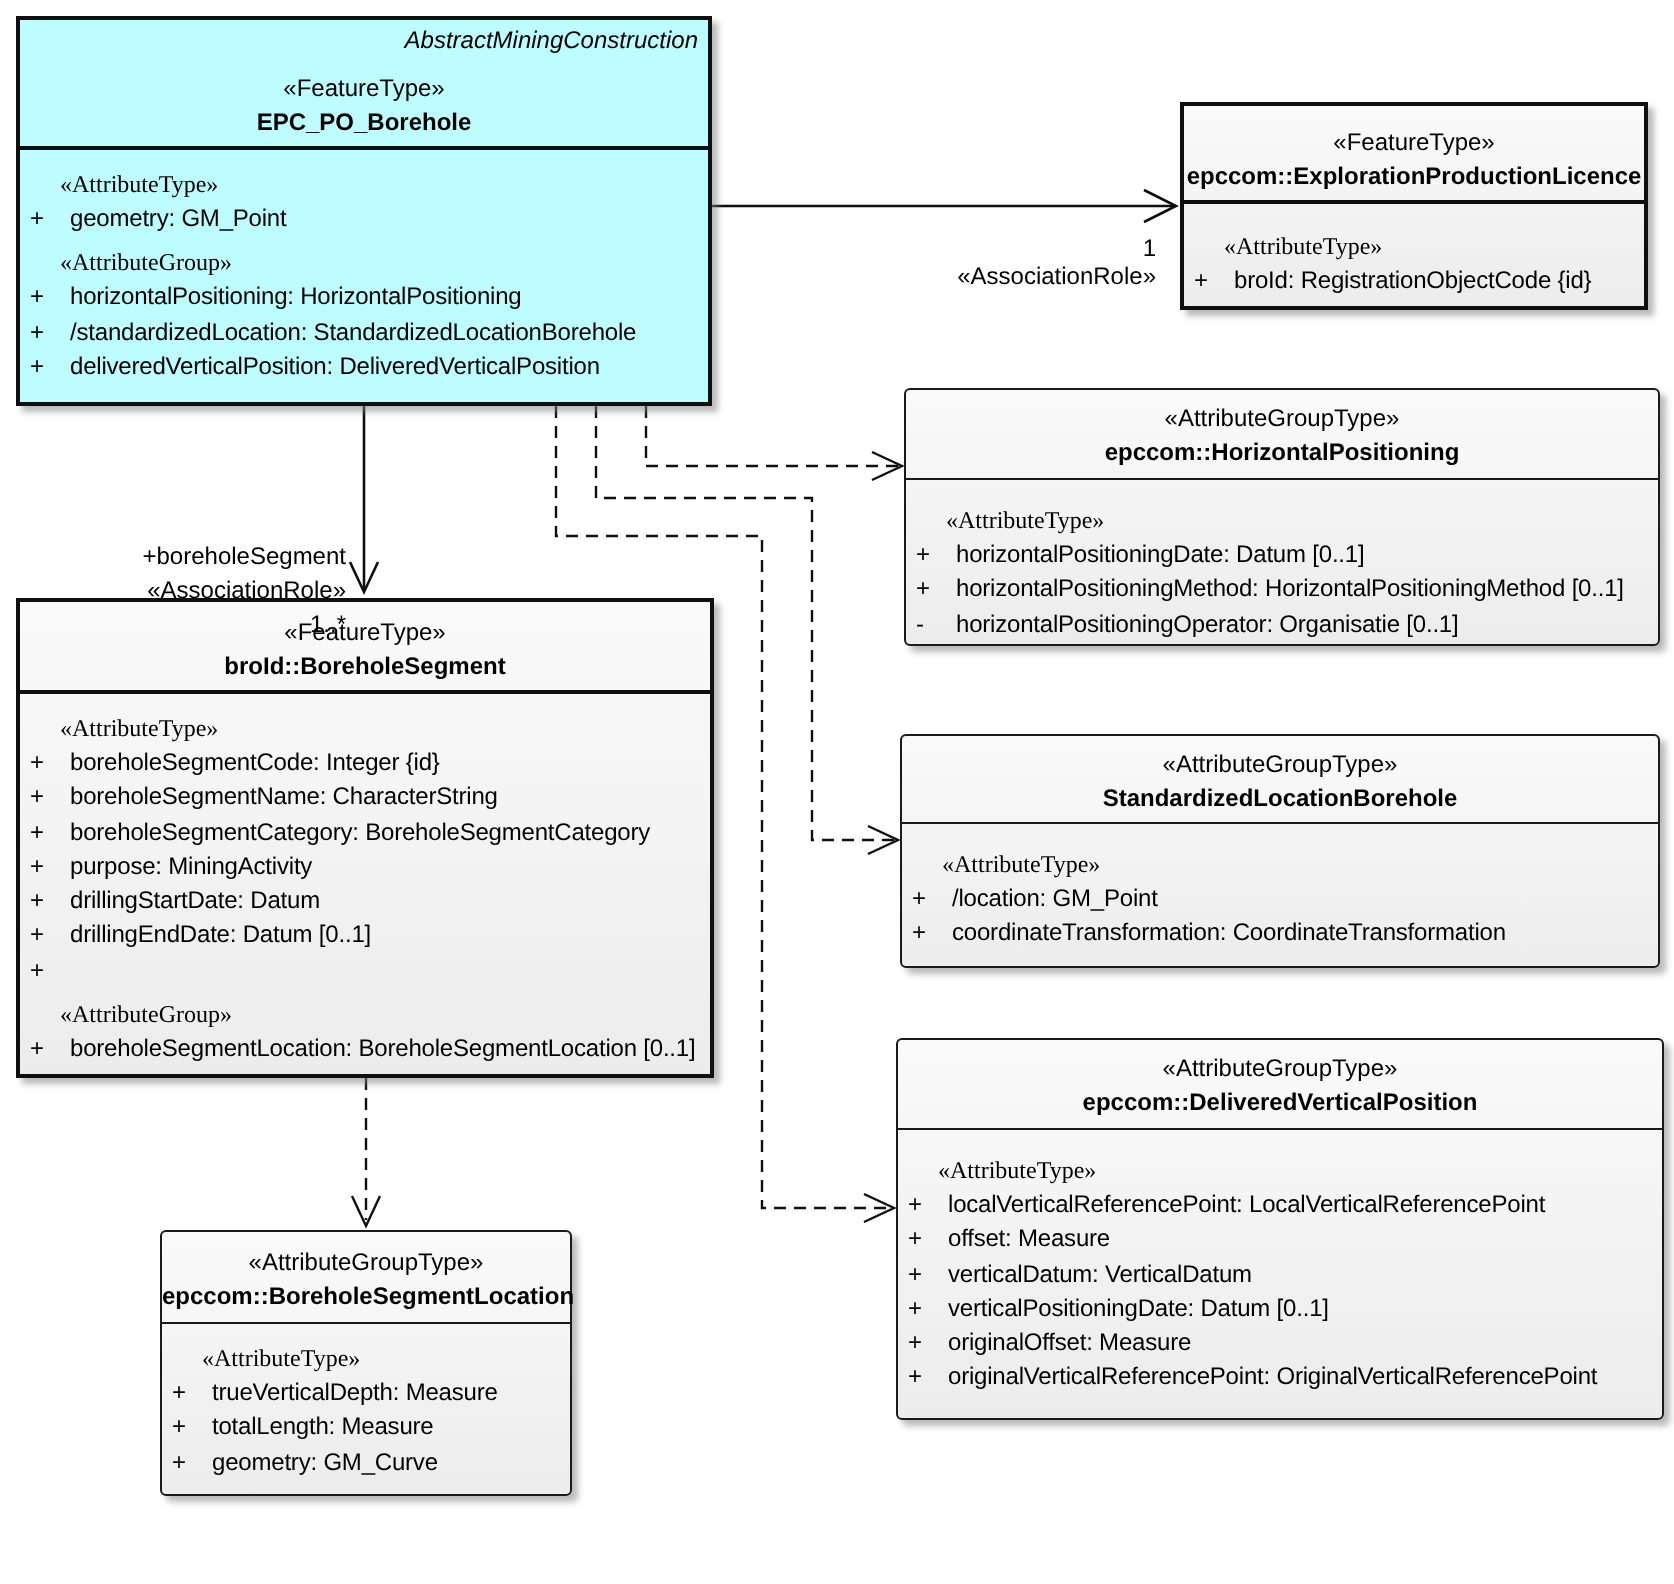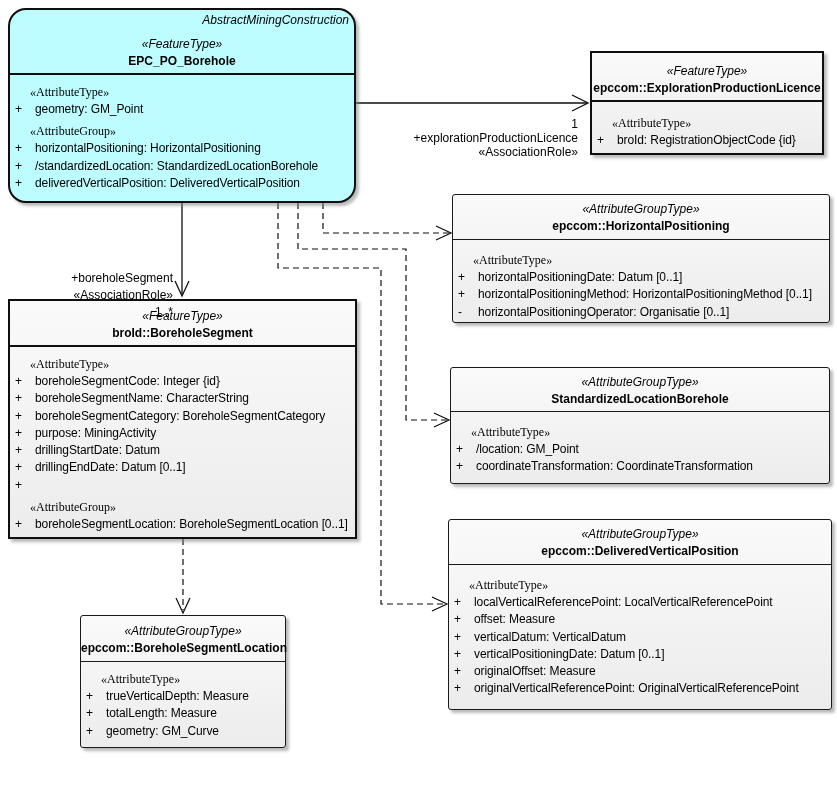--- a/index.html
+++ b/index.html
@@ -9,28 +9,28 @@
     font-size:12px;color:#000;overflow:hidden;
   }
   #connector-layer{position:absolute;left:0;top:0;pointer-events:none;}
 
   .uml-box{
     position:absolute;box-sizing:border-box;
     box-shadow:3px 3px 3px rgba(130,130,130,0.55);
   }
   .feature{border:2px solid #0f0f0f;}
   .group{border:1px solid #1a1a1a;border-radius:3px;}
-  .cyan{background:#bdfcff;border-radius:18px;}
+  .cyan{background:#bdfcff;}
   .gray{background:linear-gradient(180deg,#fafafa 0%,#ececec 100%);}
 
   .hdr{position:relative;text-align:center;box-sizing:border-box;}
   .feature>.hdr{border-bottom:2px solid #0f0f0f;}
   .group>.hdr{border-bottom:1px solid #1a1a1a;}
   .tagline{position:absolute;top:3px;right:5px;font-style:italic;}
-  .stereo{line-height:16px;font-style:italic;}
+  .stereo{line-height:16px;}
   .cls-name{font-weight:bold;line-height:18px;}
 
   .body{box-sizing:border-box;padding-top:9px;overflow:hidden;}
   .sec-h{padding-left:20px;line-height:17px;white-space:nowrap;font-family:Liberation Serif, serif;}
   .sec-h.later{margin-top:5px;}
   .attr-row{display:flex;line-height:17.3px;}
   .vis{flex:none;width:20px;padding-left:5px;}
   .attr-text{white-space:nowrap;letter-spacing:-0.1px;}
 
   
@@ -268,21 +268,20 @@
       </div>
       <div class="attr-row">
         <span class="vis">+</span>
         <span class="attr-text">geometry: GM_Curve</span>
       </div>
     </div>
 </div>
 
 <div class="conn-label" id="lbl-licence">
   <div>1</div>
-  <div>+explorationProductionLicence</div>
   <div>«AssociationRole»</div>
 </div>
 
 <div class="conn-label" id="lbl-segment">
   <div>+boreholeSegment</div>
   <div>«AssociationRole»</div>
   <div>1..*</div>
 </div>
 
 </body></html>

